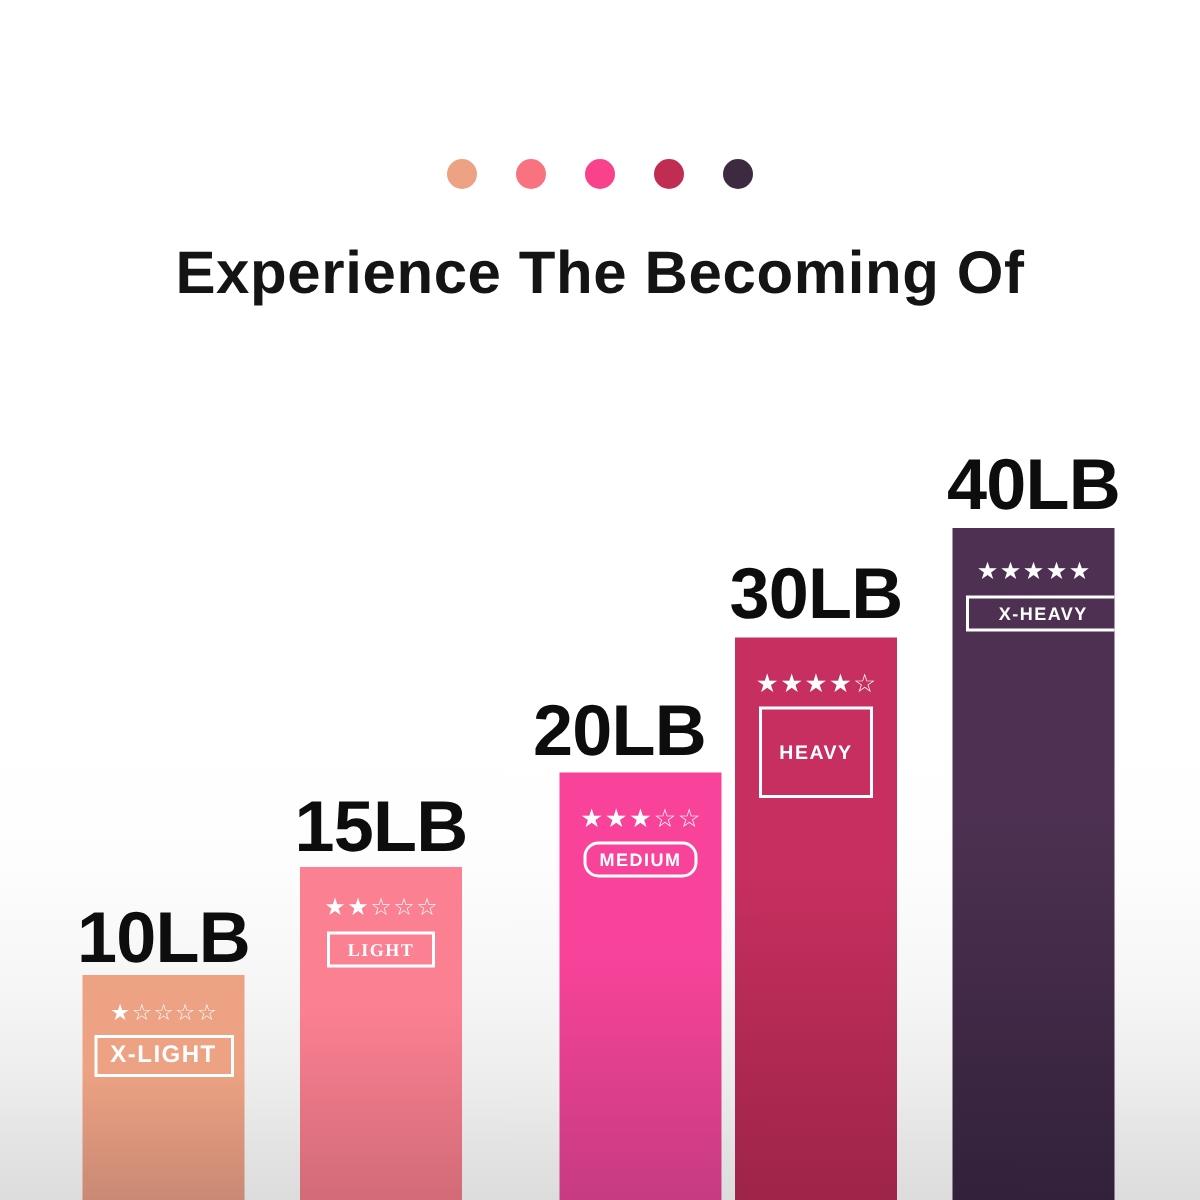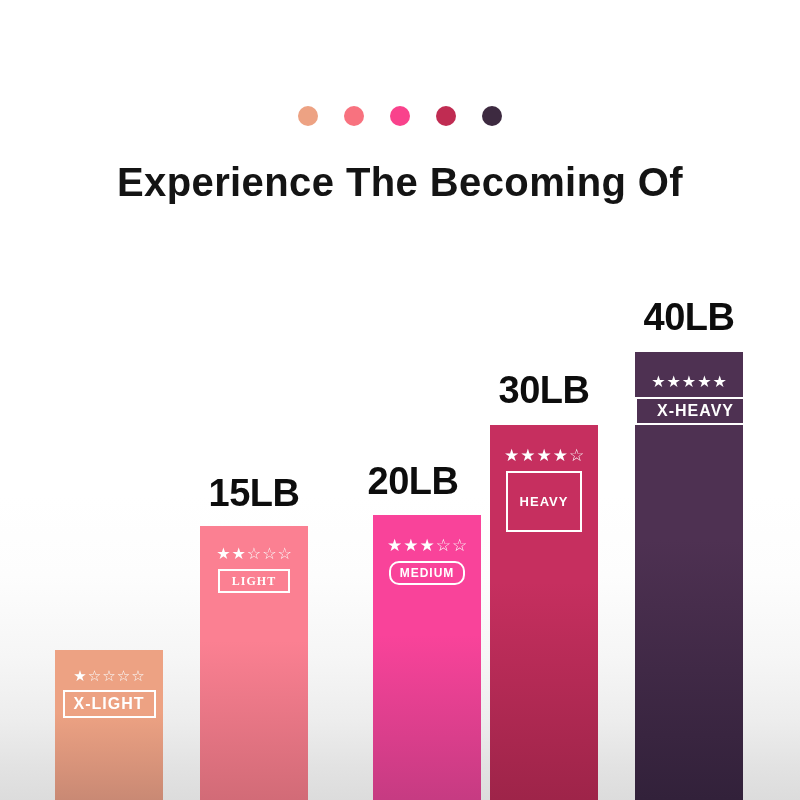--- a/index.html
+++ b/index.html
@@ -85,21 +85,21 @@
     height: 100%;
     overflow: hidden;
   }
 
   .bar-weight {
     position: absolute;
     left: 50%;
     transform: translateX(-50%);
     white-space: nowrap;
     font-weight: bold;
-    font-size: 38px;
+    font-size: 48px;
     color: #0d0d0d;
     letter-spacing: -0.5px;
   }
 
   .bar-inner {
     position: absolute;
     left: 0;
     right: 0;
     top: 0;
     display: flex;
@@ -141,34 +141,35 @@
       <div class="dot" style="background: rgb(192, 44, 82);"></div>
       <div class="dot" style="background: rgb(61, 42, 64);"></div>
     </div>
 
   <div id="headline">
     <span class="hl-line">Experience The Becoming Of</span>
   </div>
 
   <div id="chart">
       <div class="bar-group" style="left: 55px; width: 108px; height: 150px;">
+        <div class="bar-weight" style="top: -52px;">10LB</div>
         <div class="bar" style="background: linear-gradient(rgb(237, 162, 131) 0%, rgb(237, 162, 131) 42%, rgb(201, 137, 116) 100%);">
           <div class="bar-inner" style="top: 18px;">
             <div class="stars" style="font-size: 15px;">
               <span>★</span>
               <span>☆</span>
               <span>☆</span>
               <span>☆</span>
               <span>☆</span>
             </div>
             <div class="badge" style="font-size: 16px; padding: 4px 9px; text-align: center;">X-LIGHT</div>
           </div>
         </div>
       </div>
-      <div class="bar-group" style="left: 200px; width: 108px; height: 274px;">
+      <div class="bar-group" style="left: 200px; width: 108px; height: 222px;">
         <div class="bar-weight" style="top: -54px;">15LB</div>
         <div class="bar" style="background: linear-gradient(rgb(251, 128, 146) 0%, rgb(251, 128, 146) 42%, rgb(210, 107, 119) 100%);">
           <div class="bar-inner" style="top: 20px;">
             <div class="stars" style="font-size: 16px;">
               <span>★</span>
               <span>★</span>
               <span>☆</span>
               <span>☆</span>
               <span>☆</span>
             </div>
@@ -210,19 +211,19 @@
         <div class="bar-weight" style="top: -56px;">40LB</div>
         <div class="bar" style="background: linear-gradient(rgb(78, 49, 82) 0%, rgb(78, 49, 82) 42%, rgb(50, 33, 58) 100%);">
           <div class="bar-inner" style="top: 22px;">
             <div class="stars" style="font-size: 16px;">
               <span>★</span>
               <span>★</span>
               <span>★</span>
               <span>★</span>
               <span>★</span>
             </div>
-            <div class="badge" style="font-size: 16px; padding: 4px 20px; margin-left: 13px;">X-HEAVY</div>
+            <div class="badge" style="font-size: 12px; padding: 4px 20px; margin-left: 13px;">X-HEAVY</div>
           </div>
         </div>
       </div>
     </div>
 
 </div>
 
 </body></html>

